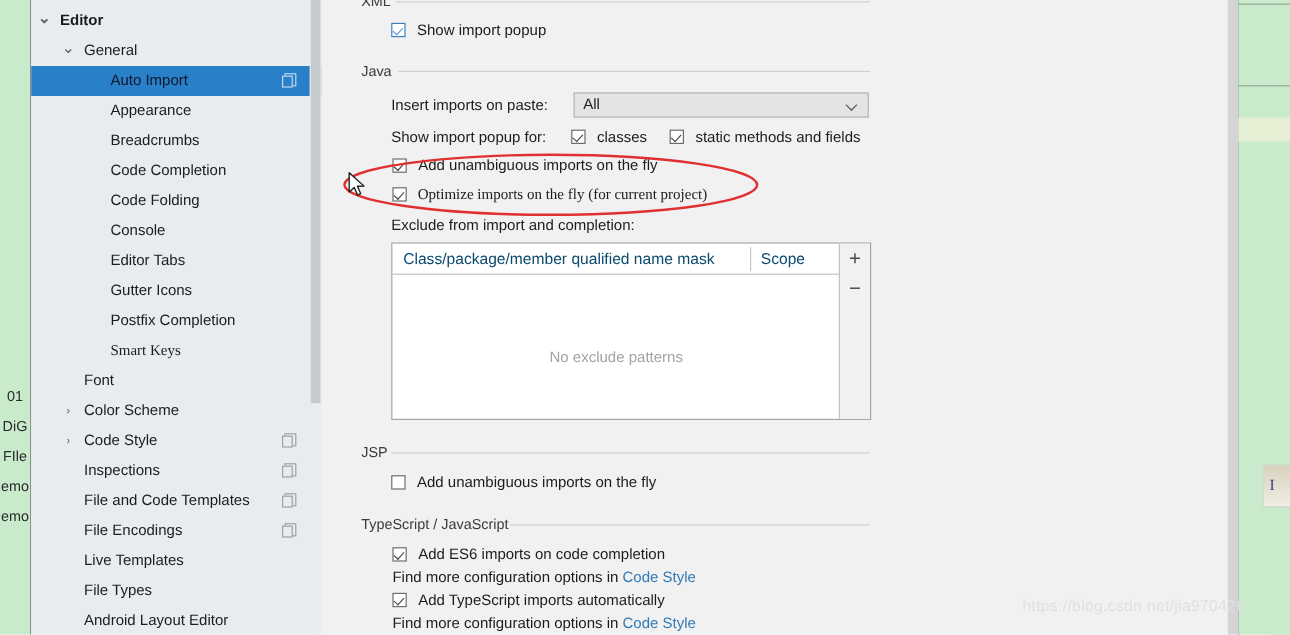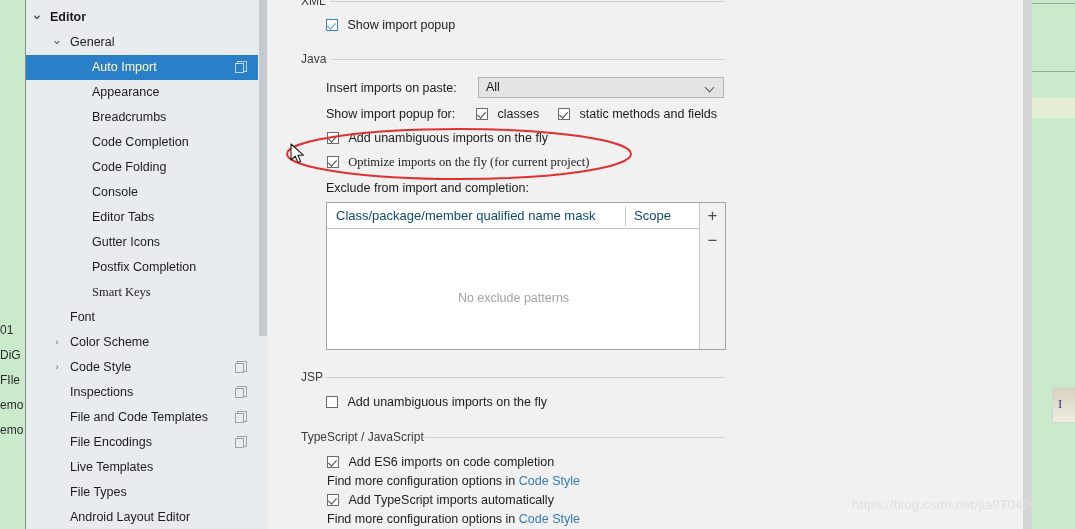--- a/index.html
+++ b/index.html
@@ -18,20 +18,21 @@
     overflow: hidden;
     background: #f1f1f1;
   }
 
   
   .bg-green-left {
     position: absolute;
     left: 0; top: 0;
     width: 25px; height: 529px;
     background: #c9ebcc;
+    text-align: center;
   }
   .bg-green-left-texts {
     position: absolute;
     left: 0; top: 318px;
     width: 25px;
     font-size: 12px;
     color: #2b2b2b;
     line-height: 25px;
   }
   .bg-green-left-texts div {
@@ -116,21 +117,21 @@
     position: relative;
     height: 25px;
     line-height: 25px;
     font-size: 12.5px;
     color: #1c1c1c;
     white-space: nowrap;
     cursor: default;
   }
   .tree-item.selected {
     background: #2a7fc9;
-    color: #fef9c3;
+    color: #0f172a;
   }
   .tree-item.bold { font-weight: bold; }
   .tree-arrow {
     position: absolute;
     top: 0;
     width: 14px;
     text-align: center;
     font-size: 9px;
     color: #5d5d5d;
     line-height: 25px;

